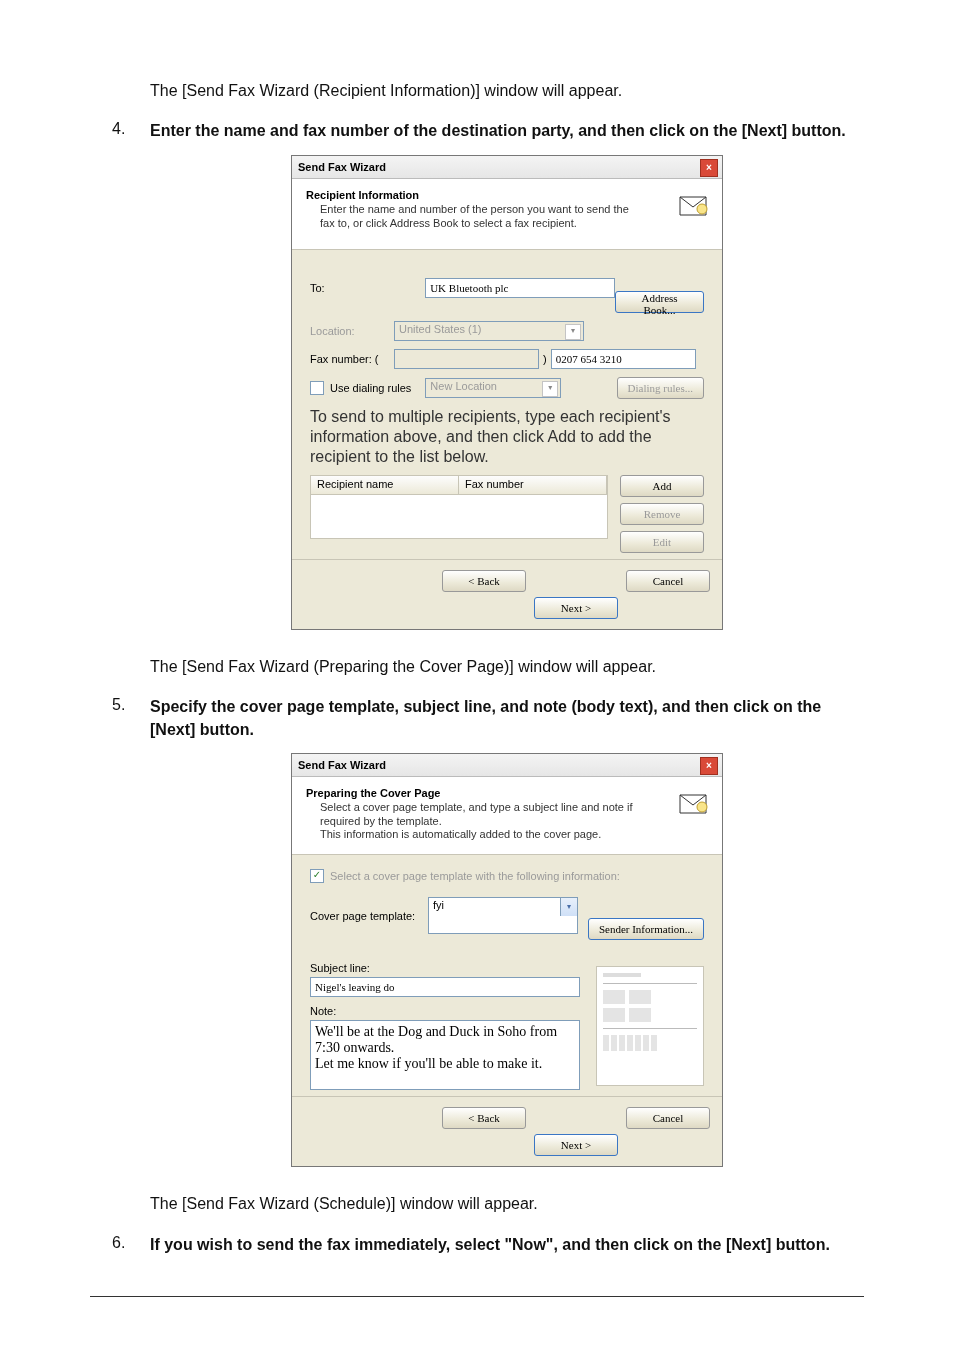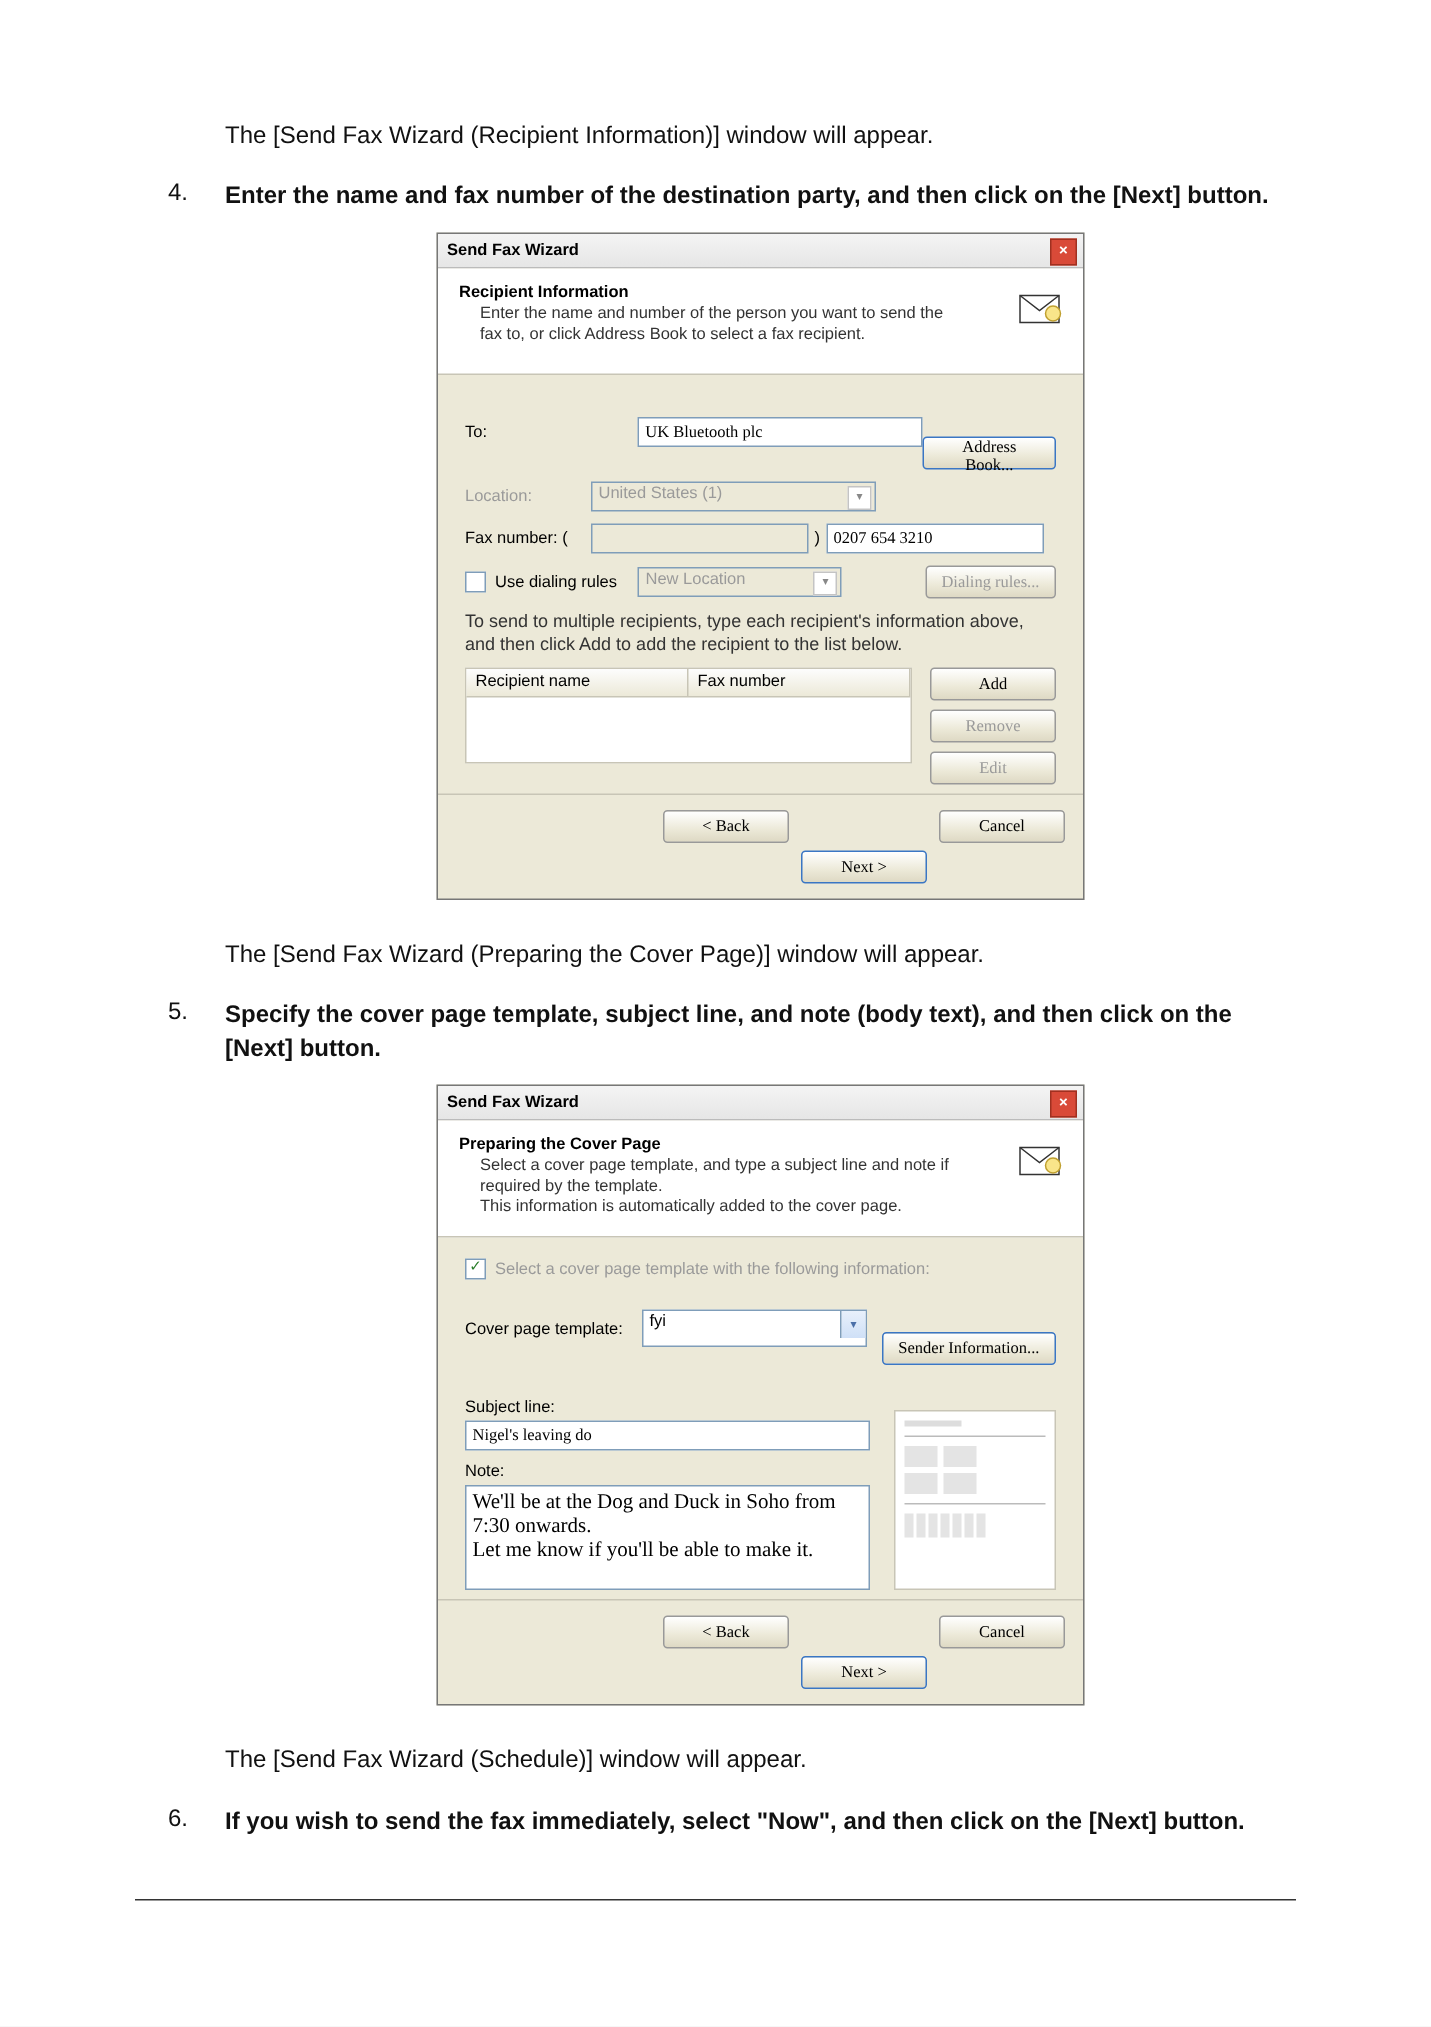--- a/index.html
+++ b/index.html
@@ -22,27 +22,27 @@
   .disabled{color:#9a9a9a;}
   .txt{flex:1;height:20px;border:1px solid #7f9db9;background:#fff;padding:1px 4px;font-family:Tahoma;font-size:11px;color:#000;box-sizing:border-box;}
   .txt.off{background:#ECE9D8;color:#9a9a9a;}
   .sel{height:20px;border:1px solid #7f9db9;background:#ECE9D8;color:#9a9a9a;font-size:11px;box-sizing:border-box;padding:1px 4px;width:180px;position:relative;}
   .sel .arrow{position:absolute;right:2px;top:2px;width:14px;height:14px;background:#fff;border:1px solid #c4c4c4;line-height:12px;text-align:center;color:#888;font-size:8px;}
   .btn{height:22px;min-width:84px;border:1px solid #999;border-radius:3px;background:linear-gradient(#ffffff,#ece9d8 60%,#ded9c4);font-family:Tahoma;font-size:11px;padding:0 10px;cursor:default;}
   .btn.primary{border:1px solid #3a76c4;margin-top:27px;}
   .btn.off{color:#9a9a9a;}
   .cb{width:12px;height:12px;border:1px solid #7f9db9;background:#fff;margin-right:6px;display:inline-block;vertical-align:middle;}
   .cb.checked::after{content:"✓";display:block;font-size:10px;line-height:10px;color:#2a7e2a;text-align:center;}
-  .mini{font-size:12px;color:#333;line-height:1.25;margin:6px 0 8px 0;}
+  .mini{font-size:16px;color:#333;line-height:1.25;margin:6px 0 8px 0;}
   .list{height:62px;border:1px solid #c8c5b6;background:#fff;}
   .list-head{display:flex;background:linear-gradient(#fdfdfd,#ece9d8);border-bottom:1px solid #c8c5b6;height:18px;}
   .list-head div{flex:1;padding:2px 6px;border-right:1px solid #c8c5b6;font-size:11px;}
   .side-col{display:flex;flex-direction:column;gap:6px;margin-left:12px;}
   .footer{display:flex;justify-content:flex-end;gap:8px;padding:10px 12px;border-top:1px solid #c8c5b6;}
-  .combo{flex:1;height:25px;border:1px solid #7f9db9;background:#fff;position:relative;padding:1px 18px 1px 4px;font-size:11px;box-sizing:border-box;}
+  .combo{flex:1;height:37px;border:1px solid #7f9db9;background:#fff;position:relative;padding:1px 18px 1px 4px;font-size:11px;box-sizing:border-box;}
   .combo .arrow{position:absolute;right:0;top:0;width:16px;height:18px;background:linear-gradient(#e8f0fb,#cfe0f7);border-left:1px solid #7f9db9;text-align:center;line-height:18px;color:#4a6fa8;font-size:8px;}
   .txt-area{width:270px;height:70px;border:1px solid #7f9db9;background:#fff;padding:3px 4px;font-family:Tahoma;font-size:14px;box-sizing:border-box;overflow:auto;white-space:pre-wrap;}
   .preview{width:108px;height:120px;border:1px solid #c8c5b6;background:#fff;padding:6px;box-sizing:border-box;}
   .preview .title-line{height:4px;background:#ddd;margin-bottom:4px;width:40%;}
   .preview .hr{height:1px;background:#bbb;margin:6px 0;}
   .preview .bars{display:flex;gap:4px;margin-bottom:4px;}
   .preview .bars span{display:inline-block;width:22px;height:14px;background:#e4e4e4;}
   .preview .stripes span{display:inline-block;width:6px;height:16px;background:#e4e4e4;margin-right:2px;}
   hr.bot{border:none;border-top:1px solid #333;margin:40px 0 0 0;}
 </style>
@@ -166,21 +166,21 @@
           <div class="row" style="margin-top:6px;">
             <div style="width:118px">Cover page template:</div>
             <div class="combo" style="flex:0 0 150px">
               <span>fyi</span>
               <span class="arrow">▾</span>
             </div>
             <div style="flex:1"></div>
             <button class="btn primary" style="min-width:110px">Sender Information...</button>
           </div>
 
-          <div style="display:flex;align-items:flex-end;gap:12px;margin-top:22px;">
+          <div style="display:flex;align-items:center;gap:12px;margin-top:22px;">
             <div style="flex:1;">
               <div style="margin-bottom:3px">Subject line:</div>
               <input class="txt" style="width: 270px; display: block; margin-bottom: 8px;" value="Nigel's leaving do">
               <div style="margin-bottom:3px">Note:</div>
               <div class="txt-area">We'll be at the Dog and Duck in Soho from 7:30 onwards.
 Let me know if you'll be able to make it.</div>
             </div>
             <div class="preview">
               <div class="title-line"></div>
               <div class="hr"></div>

